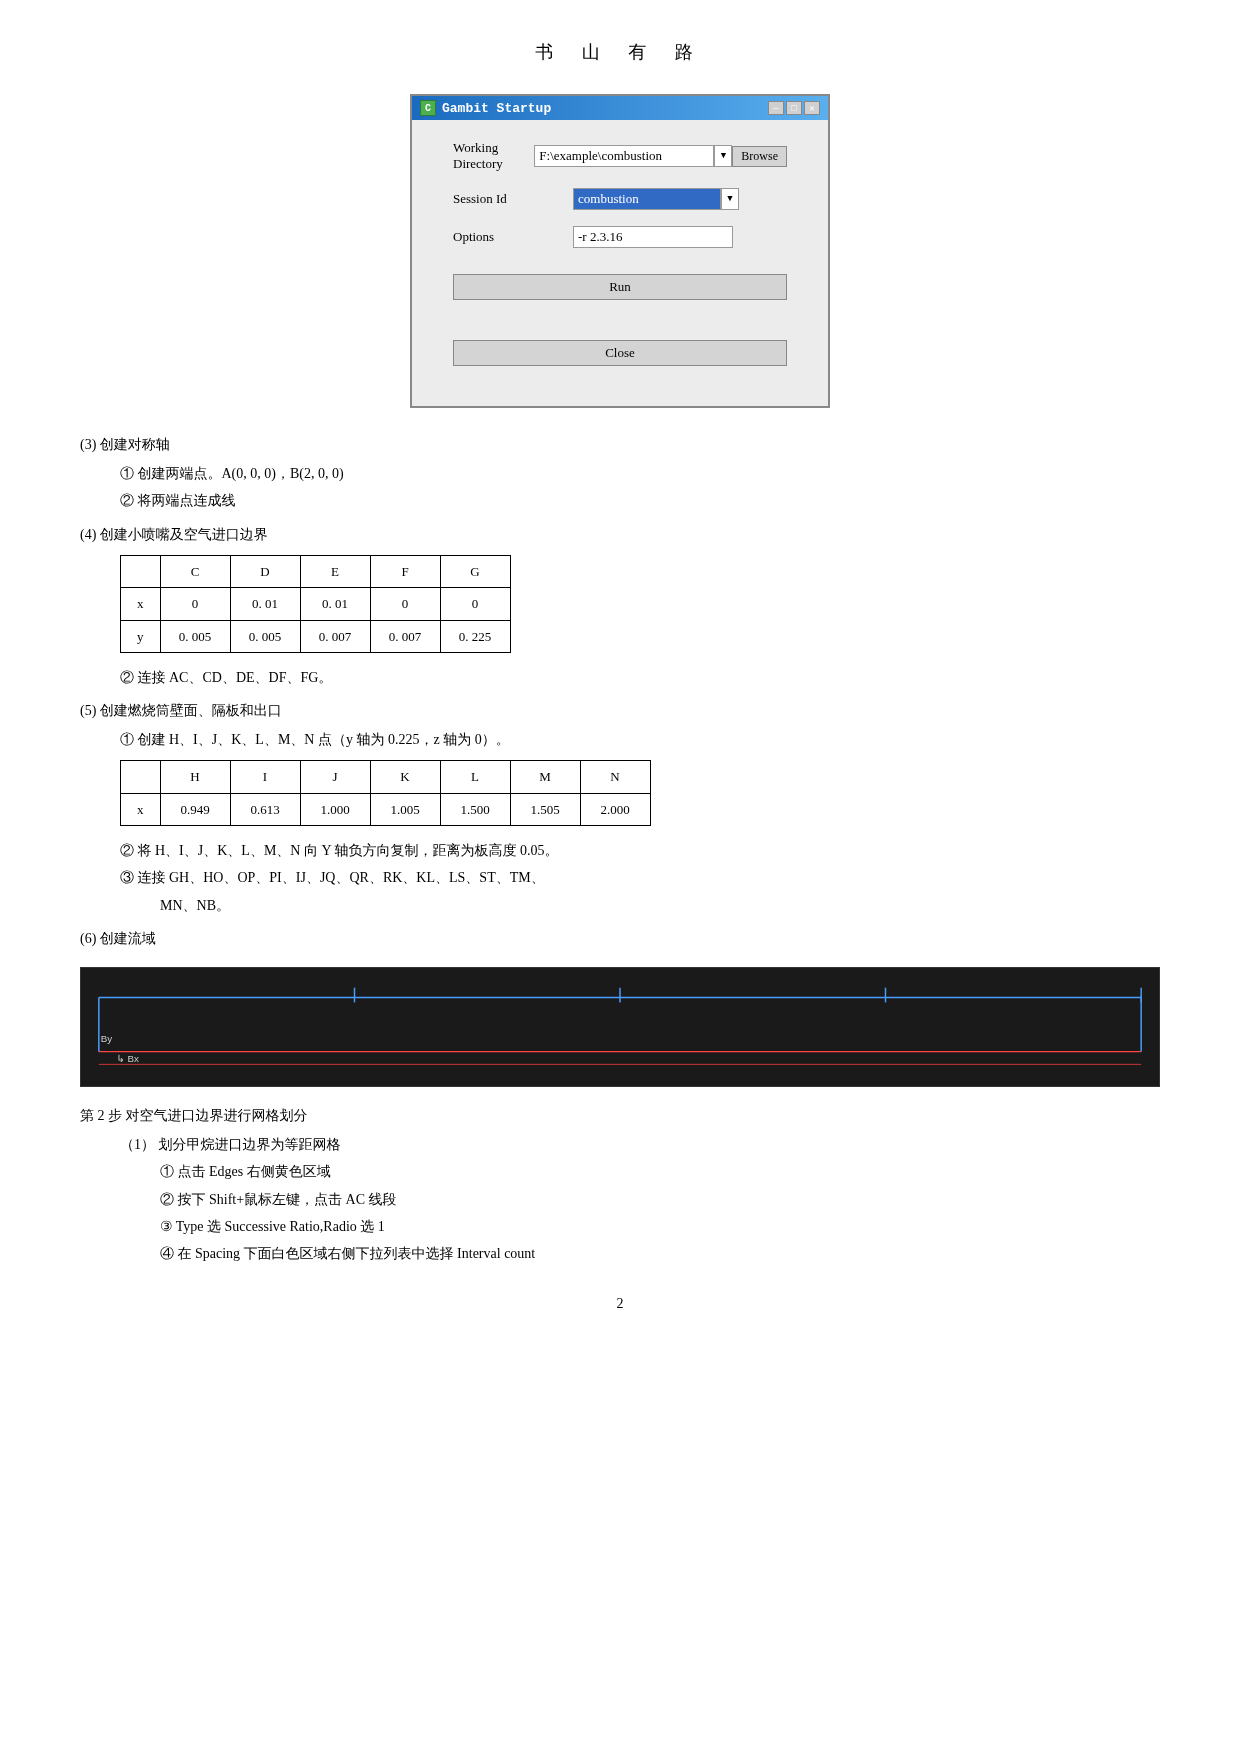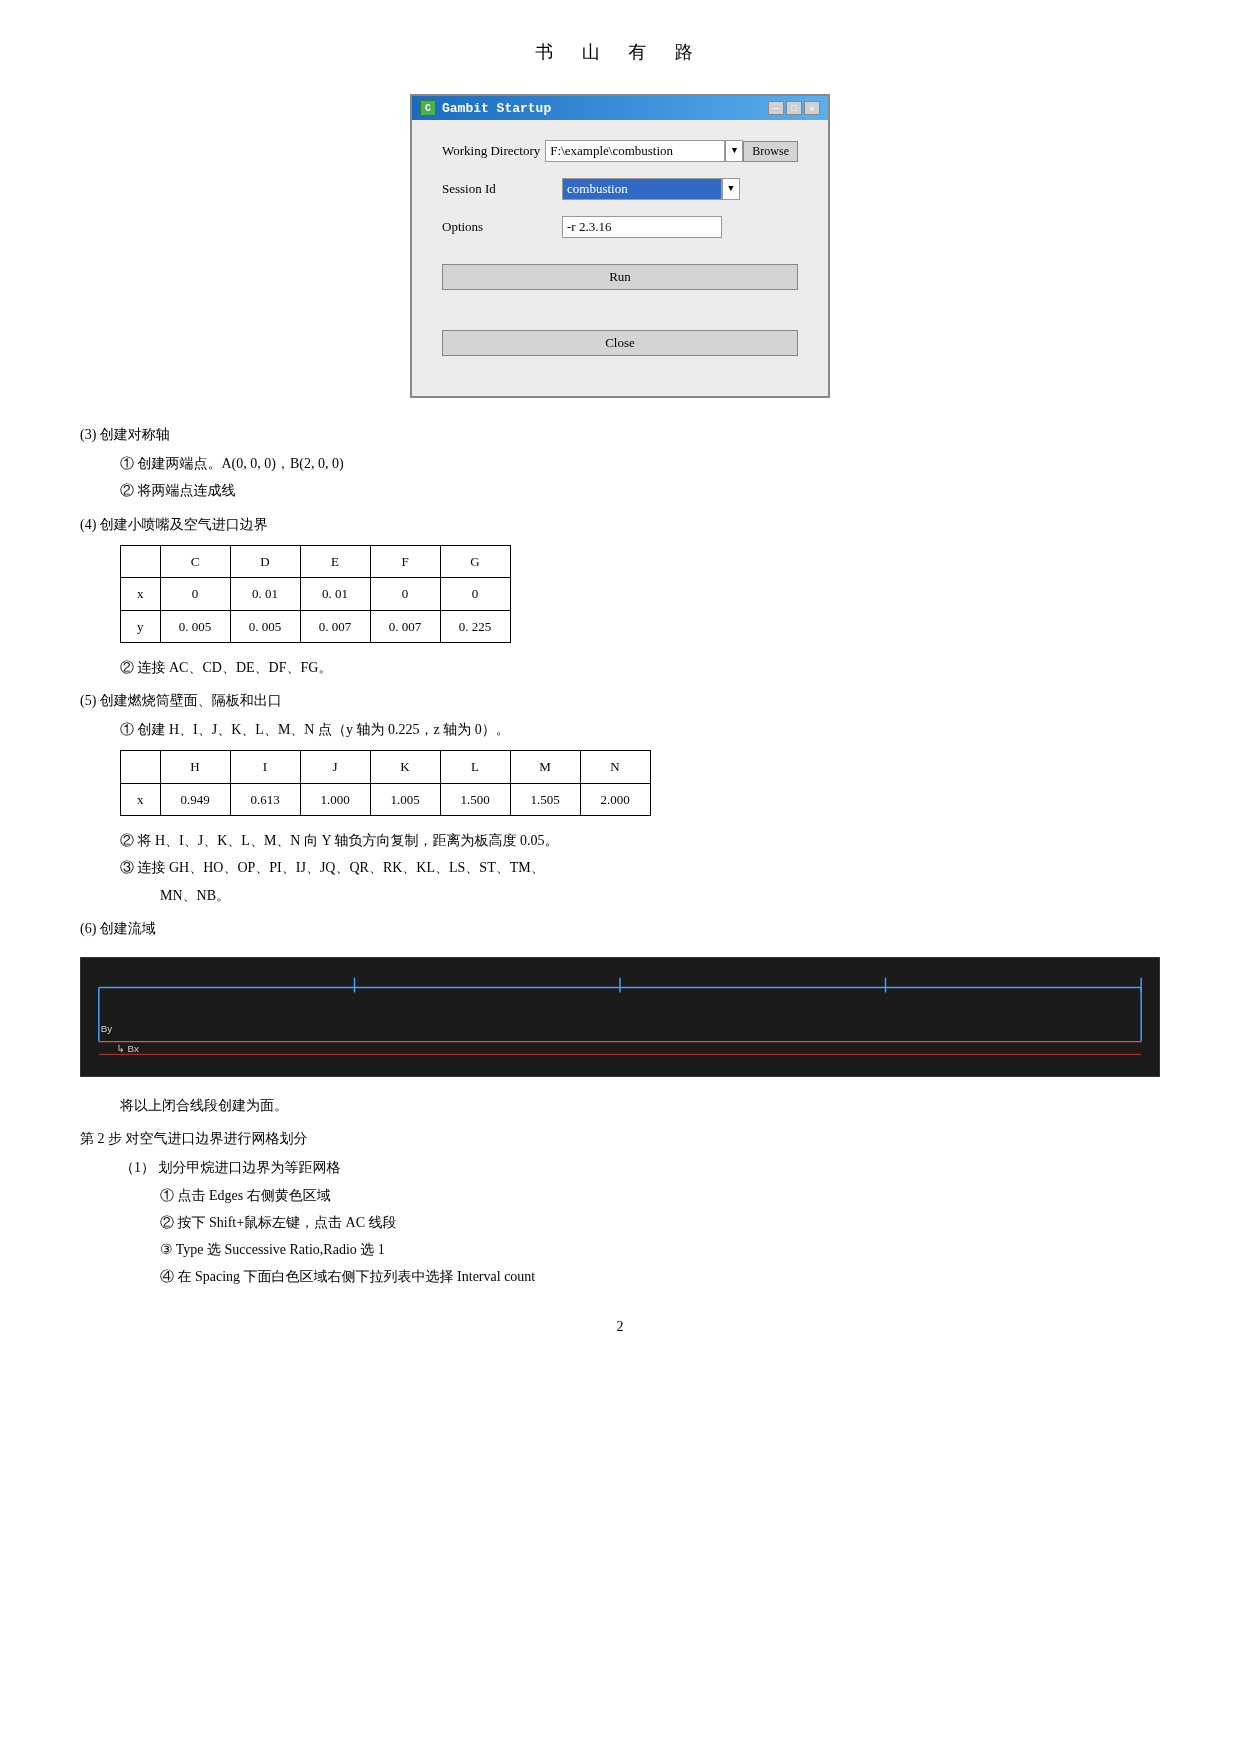--- a/index.html
+++ b/index.html
@@ -68,21 +68,21 @@
       width: 16px;
       height: 14px;
       background: #d0d0d0;
       border: 1px solid #888;
       font-size: 9px;
       text-align: center;
       line-height: 14px;
       cursor: pointer;
     }
     .gambit-body {
-      padding: 20px 30px;
+      padding: 20px 41px;
       background: #ececec;
     }
     .gambit-row {
       display: flex;
       align-items: center;
       margin-bottom: 16px;
     }
     .gambit-label {
       width: 120px;
       font-family: "Times New Roman", serif;
@@ -100,21 +100,21 @@
       background: white;
       padding: 2px 4px;
       font-size: 13px;
       font-family: "Times New Roman", serif;
       height: 22px;
     }
     .gambit-input-wide {
       width: 180px;
     }
     .gambit-input-medium {
-      width: 160px;
+      width: 148px;
     }
     .gambit-input-narrow {
       width: 160px;
     }
     .gambit-select-arrow {
       border: 1px solid #999;
       background: white;
       width: 18px;
       height: 22px;
       display: flex;
@@ -340,21 +340,20 @@
       <line x1="1070" y1="30" x2="1070" y2="85" stroke="#4a9eff" stroke-width="1.5"></line>
 
       <text x="12" y="75" fill="#cccccc" font-size="10" font-family="sans-serif">By</text>
 
       <text x="28" y="96" fill="#cccccc" font-size="10" font-family="sans-serif">↳ Bx</text>
 
       <line x1="10" y1="98" x2="1070" y2="98" stroke="#cc3333" stroke-width="1"></line>
     </svg>
   </div>
 
-  <div style="margin-left: 40px;">将以上闭合线段创建为面。</div>
 
   <div class="section-title" style="margin-top: 8px;">第 2 步  对空气进口边界进行网格划分</div>
   <div class="sub-item">（1）  划分甲烷进口边界为等距网格</div>
   <div class="sub-item-2">① 点击 Edges 右侧黄色区域</div>
   <div class="sub-item-2">② 按下 Shift+鼠标左键，点击 AC 线段</div>
   <div class="sub-item-2">③ Type 选 Successive Ratio,Radio 选 1</div>
   <div class="sub-item-2">④ 在 Spacing 下面白色区域右侧下拉列表中选择 Interval count</div>
 
 </div>
 

